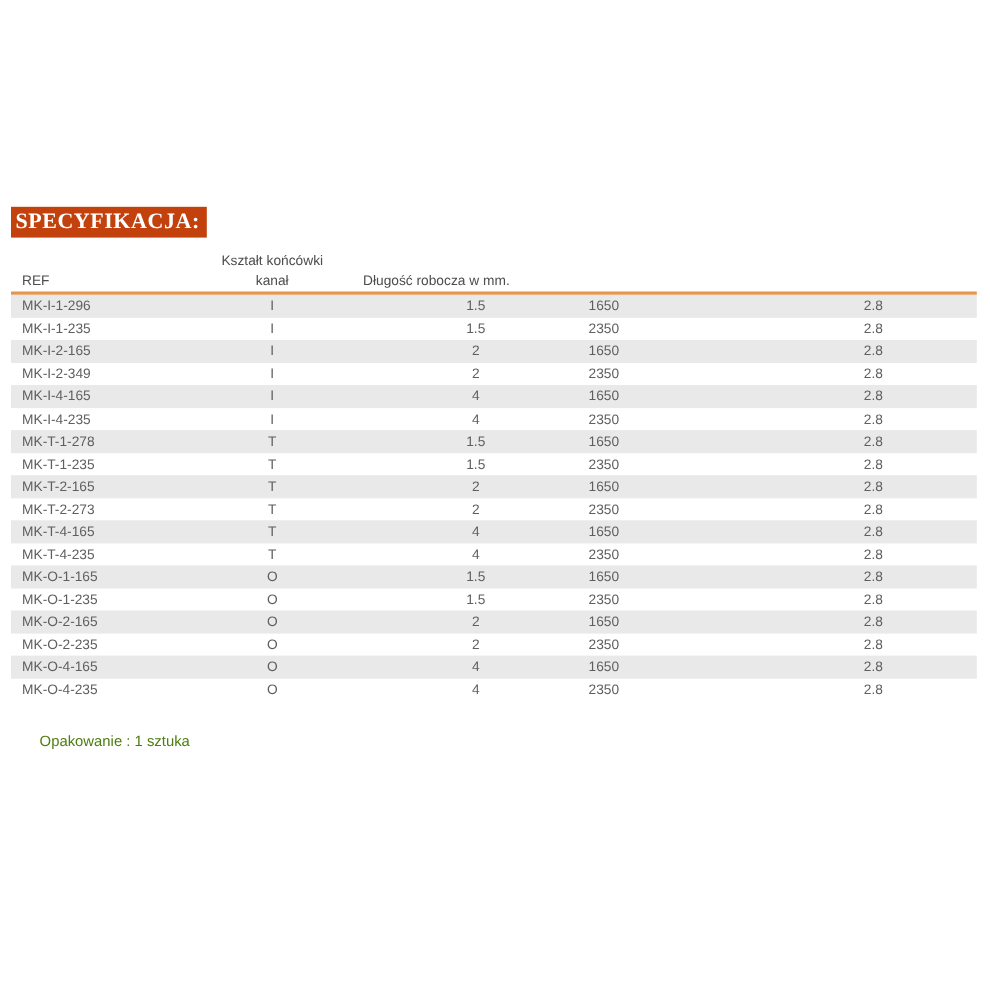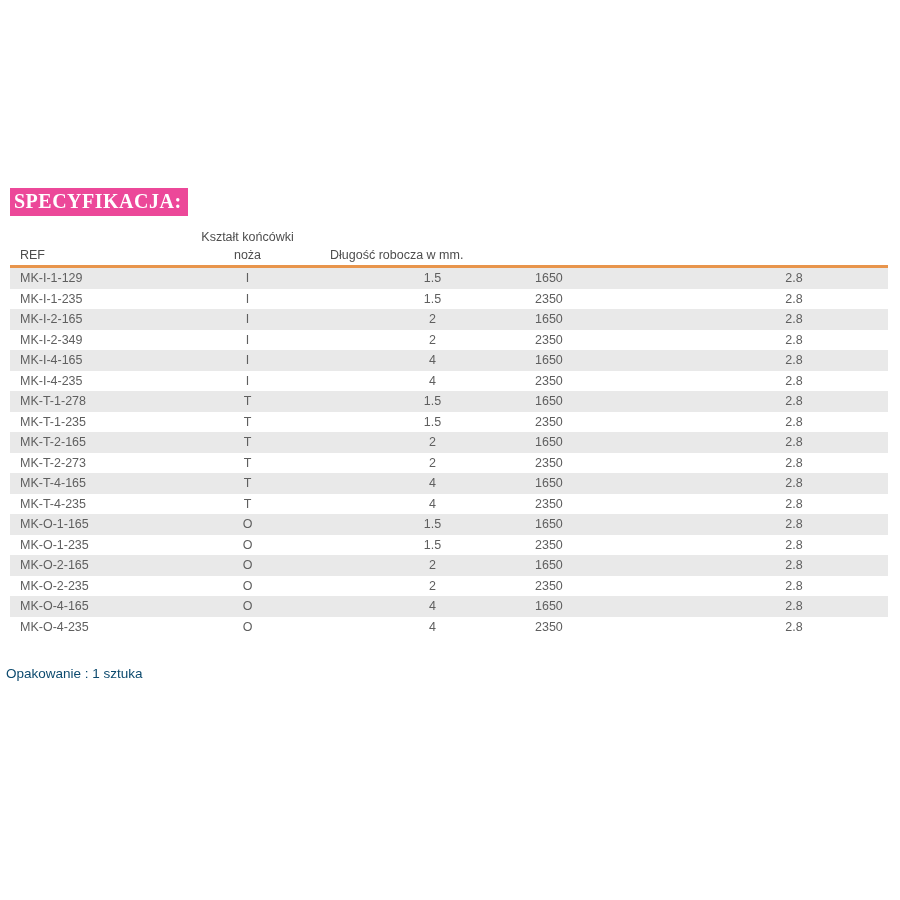--- a/index.html
+++ b/index.html
@@ -6,21 +6,21 @@
   body {
     width: 900px; height: 900px;
     background: #ffffff;
     font-family: "Liberation Sans", sans-serif;
     position: relative;
     overflow: hidden;
   }
   .page-title {
     position: absolute;
     left: 10px; top: 188px;
-    background: #ec4899;
+    background: #c2410c;
     color: #ffffff;
     font-family: "Liberation Serif", serif;
     font-weight: 700;
     font-size: 20px;
     letter-spacing: 0.5px;
     padding: 2px 6px 3px 4px;
     white-space: nowrap;
   }
   .spec-table {
     position: absolute;
@@ -58,40 +58,40 @@
   .tbody { font-size: 12.5px; color: #5f5f5f; }
   .row {
     display: flex;
     align-items: center;
     height: 20.5px;
   }
   .row.stripe { background: #E9E9E9; }
   .cell { overflow: hidden; white-space: nowrap; }
   .packaging-note {
     position: absolute;
-    left: 6px; top: 666px;
+    left: 36px; top: 666px;
     font-size: 13.5px;
-    color: #0c4a6e;
+    color: #4d7c0f;
   }
 </style>
 </head>
 <body>
 
 <div class="page-title">SPECYFIKACJA:</div>
 
 <div class="spec-table">
   <div class="thead">
     <div class="hcell c1">REF</div>
     <div class="hcell c2">Kształt końcówki
-noża</div>
+kanał</div>
     <div class="hcell c4">Długość robocza w mm.</div>
   </div>
   <div class="tbody" id="tbody">
       <div class="row stripe">
-        <div class="cell c1">MK-I-1-129</div>
+        <div class="cell c1">MK-I-1-296</div>
         <div class="cell c2">I</div>
         <div class="cell c3">1.5</div>
         <div class="cell c4">1650</div>
         <div class="cell c5">2.8</div>
       </div>
       <div class="row">
         <div class="cell c1">MK-I-1-235</div>
         <div class="cell c2">I</div>
         <div class="cell c3">1.5</div>
         <div class="cell c4">2350</div>

